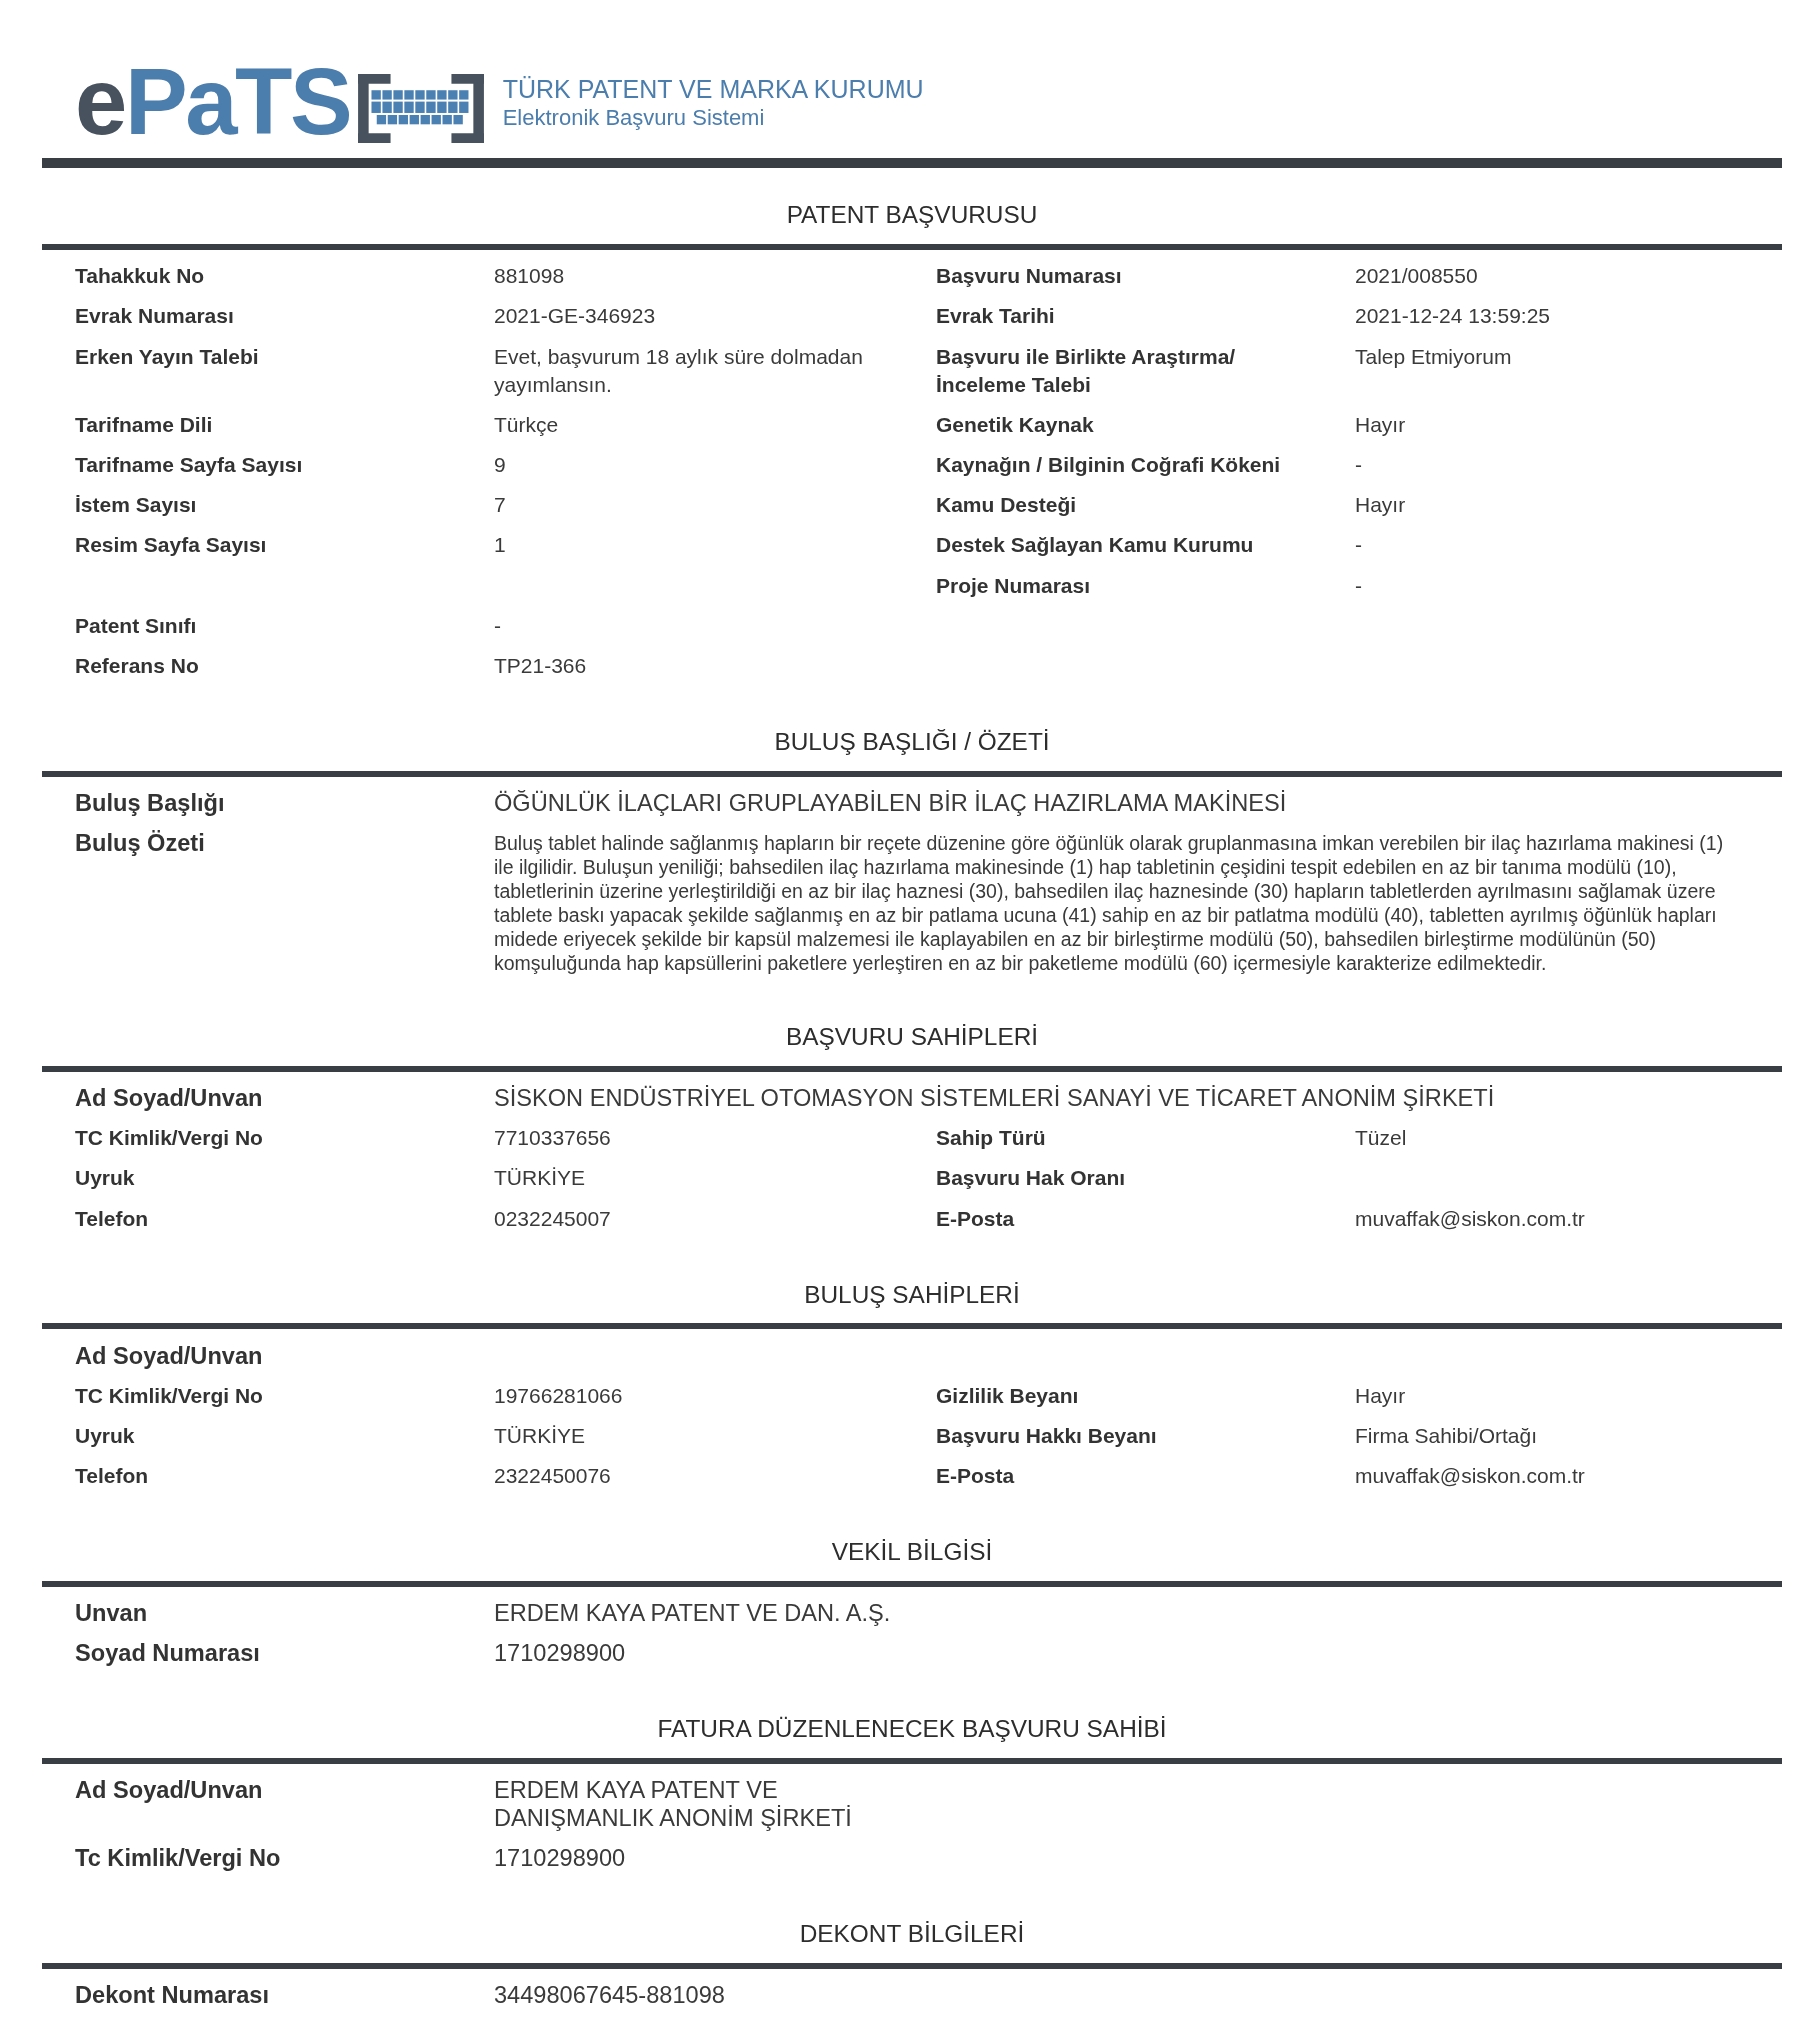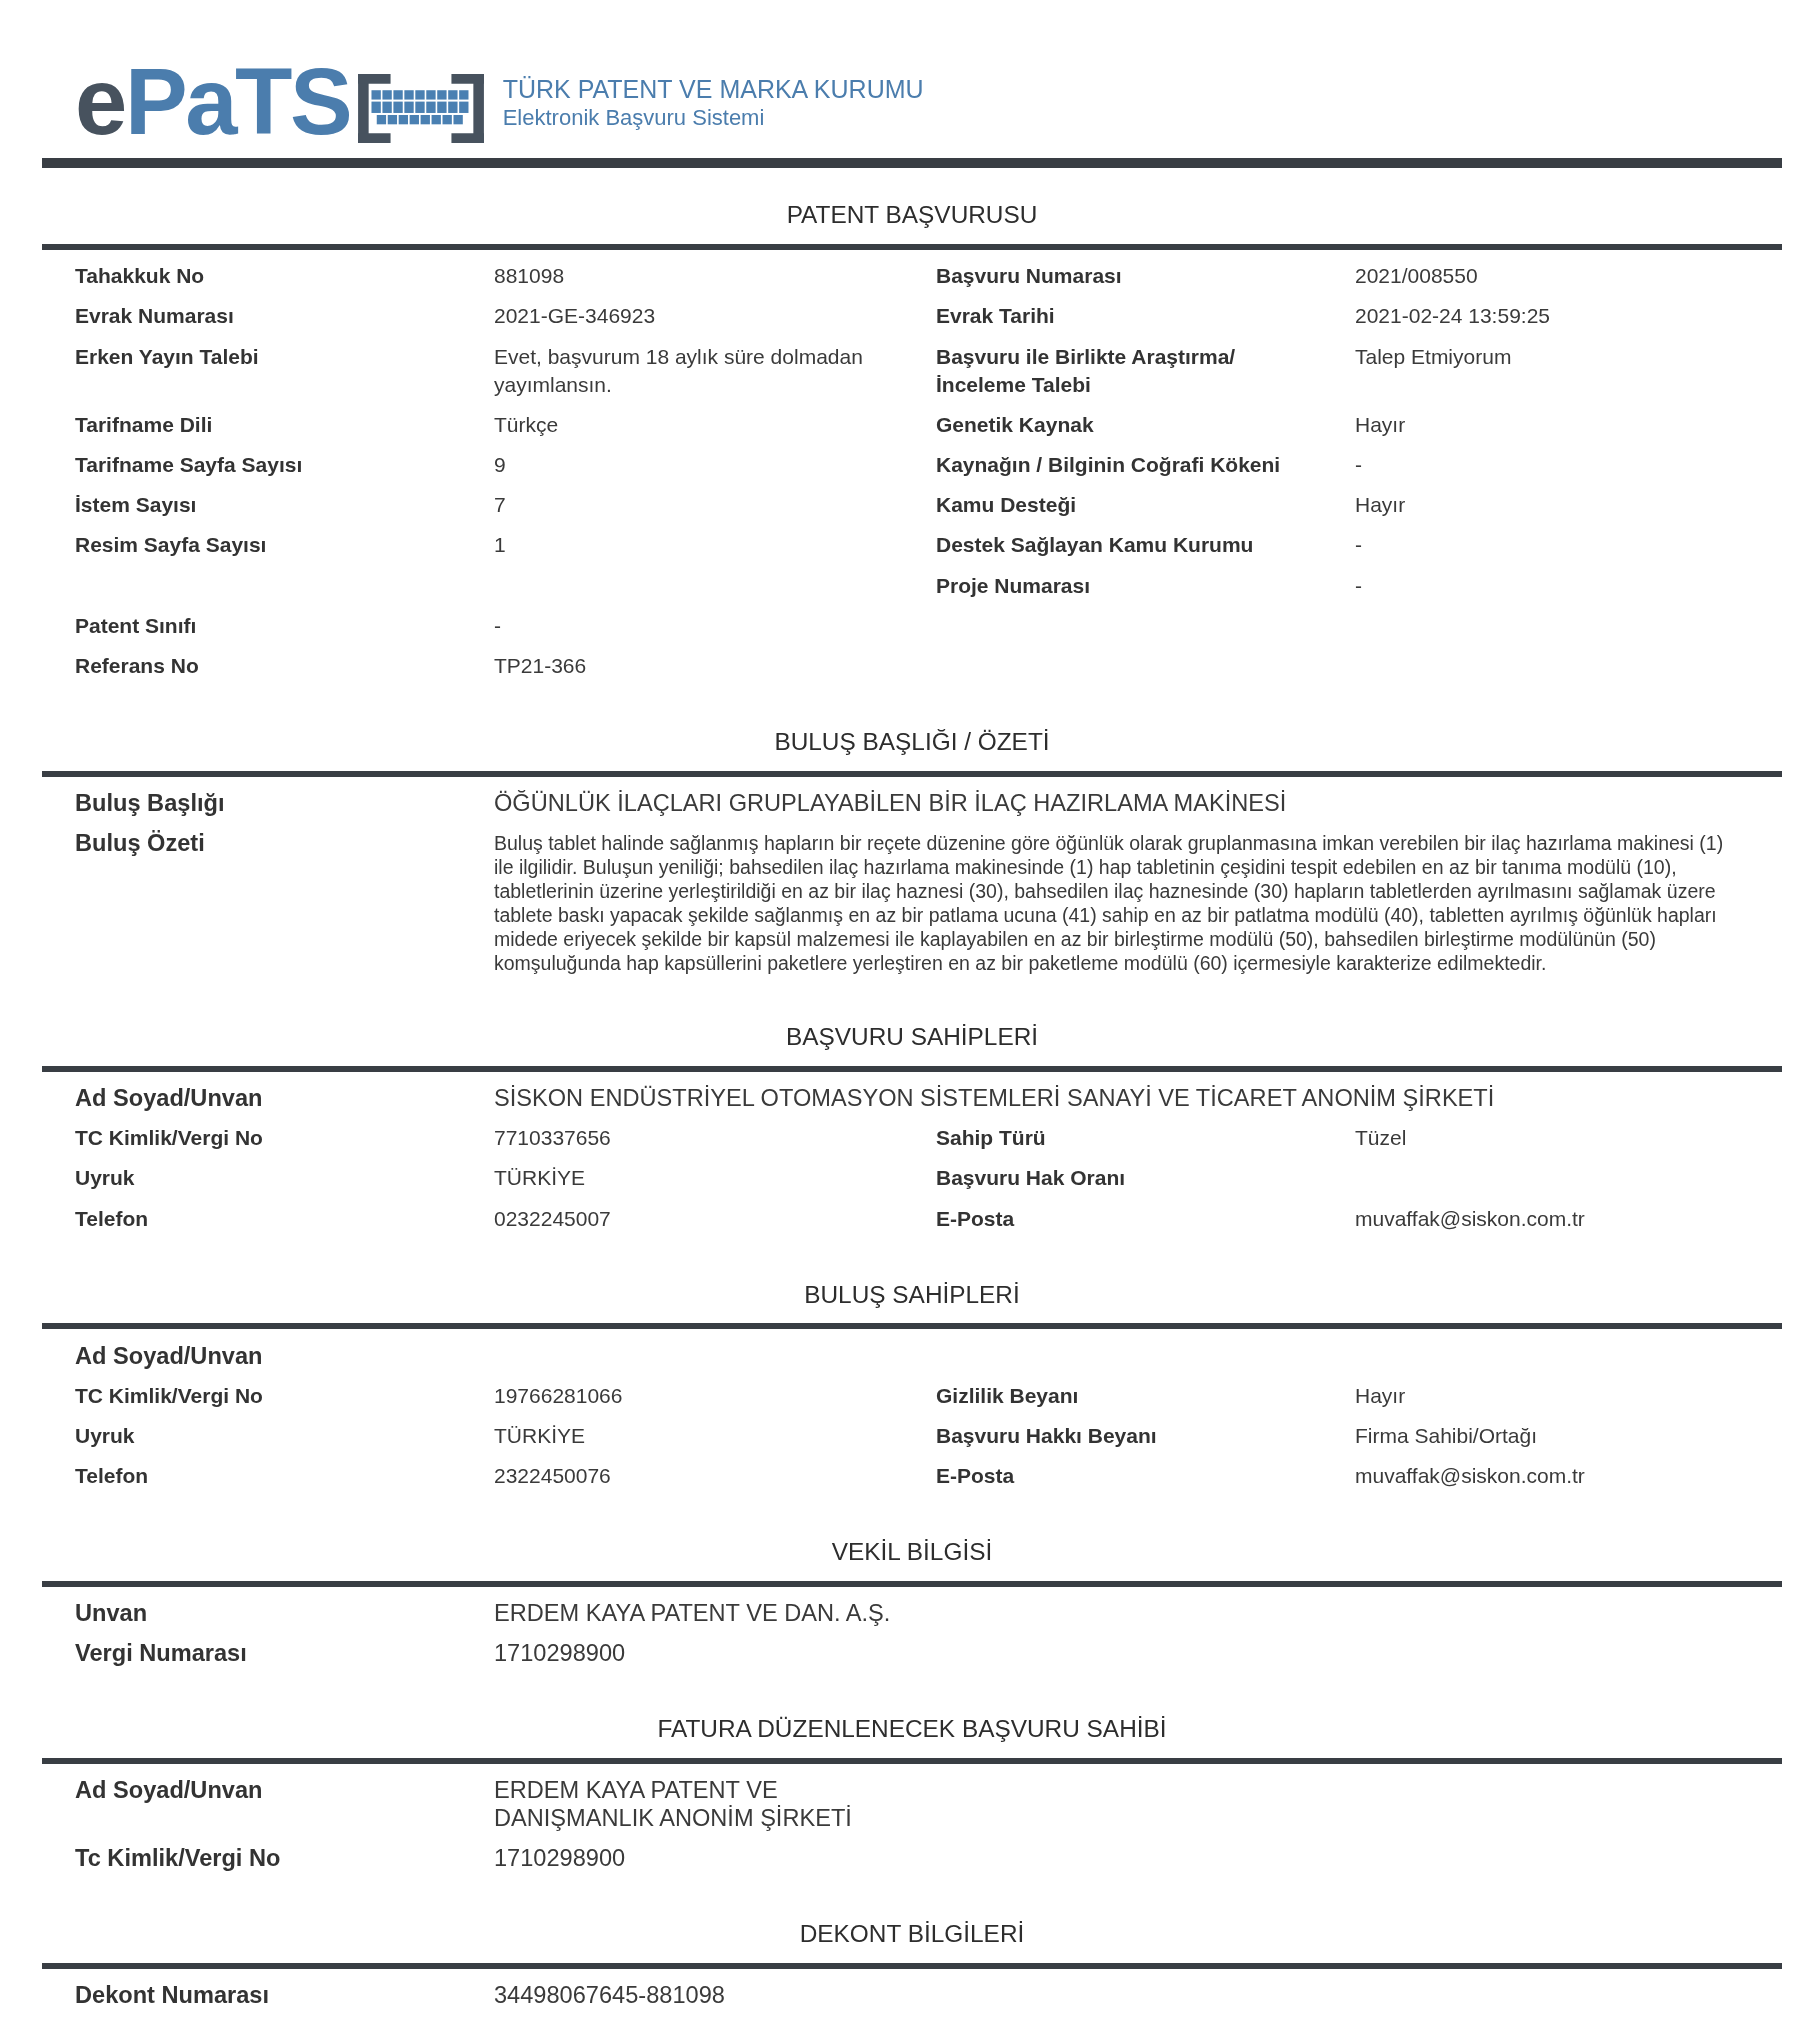--- a/index.html
+++ b/index.html
@@ -91,21 +91,21 @@
       <div class="frow">
         <span class="lab">Tahakkuk No</span>
           <span class="val">881098</span>
           <span class="lab">Başvuru Numarası</span>
           <span class="val">2021/008550</span>
       </div>
       <div class="frow">
         <span class="lab">Evrak Numarası</span>
           <span class="val">2021-GE-346923</span>
           <span class="lab">Evrak Tarihi</span>
-          <span class="val">2021-02-24 13:59:25</span>
+          <span class="val">2021-12-24 13:59:25</span>
       </div>
       <div class="frow">
         <span class="lab">Erken Yayın Talebi</span>
           <span class="val">Evet, başvurum 18 aylık süre dolmadan
 yayımlansın.</span>
           <span class="lab">Başvuru ile Birlikte Araştırma/
 İnceleme Talebi</span>
           <span class="val">Talep Etmiyorum</span>
       </div>
       <div class="frow">
@@ -227,21 +227,21 @@
 
   <div>
     <div class="section-title">VEKİL BİLGİSİ</div>
     <div class="rule"></div>
     <div class="rows">
       <div class="frow-wide">
         <span class="lab">Unvan</span>
           <span class="val">ERDEM KAYA PATENT VE DAN. A.Ş.</span>
       </div>
       <div class="frow-wide">
-        <span class="lab">Vergi Numarası</span>
+        <span class="lab">Soyad Numarası</span>
           <span class="val">1710298900</span>
       </div>
     </div>
   </div>
 
   <div>
     <div class="section-title">FATURA DÜZENLENECEK BAŞVURU SAHİBİ</div>
     <div class="rule"></div>
     <div class="rows">
       <div class="frow-wide">

